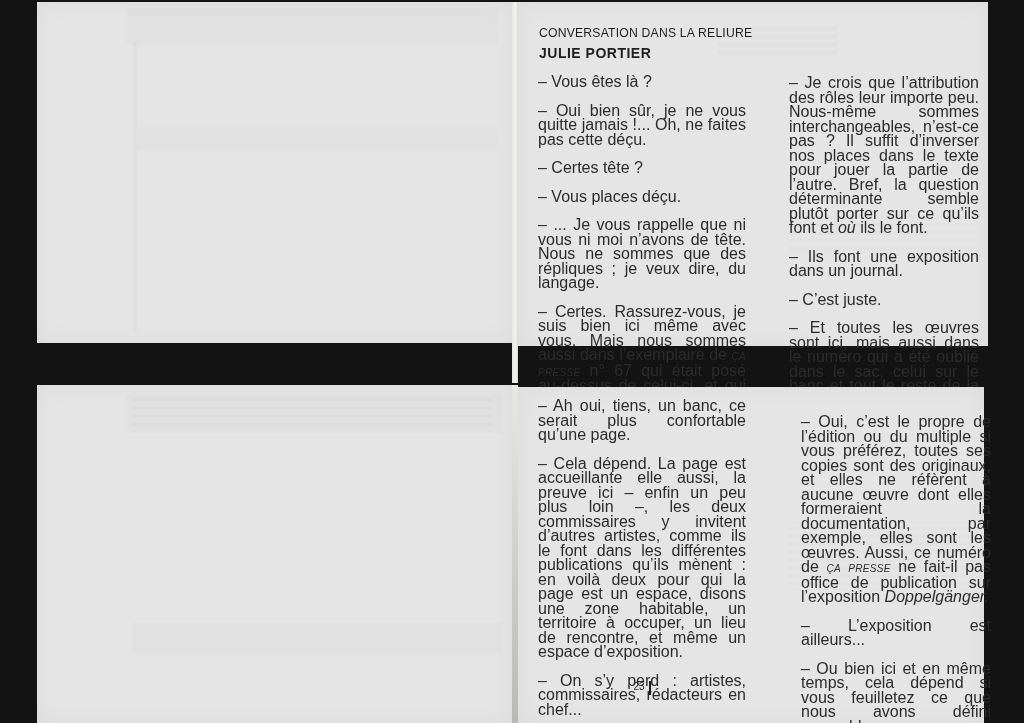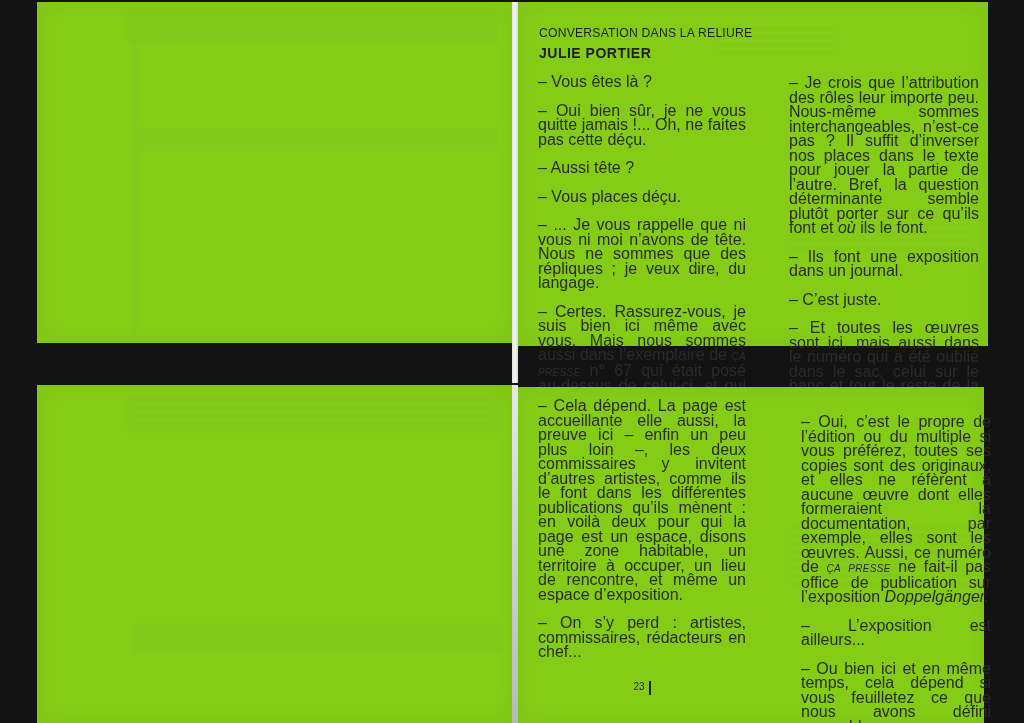--- a/index.html
+++ b/index.html
@@ -5,21 +5,21 @@
   html,body{margin:0;padding:0;}
   body{
     width:1024px;height:723px;
     background:#131313;
     position:relative;
     overflow:hidden;
     font-family:"Liberation Sans", sans-serif;
   }
   .page{
     position:absolute;
-    background:#84cc16;
+    background:#e5e5e5;
     box-shadow:inset 0 0 24px rgba(0,0,0,0.04);
   }
   .page-top-left{left:37px;top:2px;width:475px;height:341px;}
   .page-top-right{left:518px;top:2px;width:470px;height:344px;}
   .page-bottom-left{left:37px;top:385px;width:475px;height:338px;}
   .page-bottom-right{left:518px;top:387px;width:466px;height:336px;}
   .seam{
     position:absolute;left:512px;width:6px;
   }
   .seam-top{top:2px;height:381px;background:linear-gradient(to right,#e3e3df,#f4f4f1 55%,#d8d8d4);}
@@ -83,21 +83,21 @@
 </div>
 
 <div class="page page-top-right">
   <div class="title-block">
     <p class="article-title">CONVERSATION DANS LA RELIURE</p>
     <p class="article-author">JULIE PORTIER</p>
   </div>
   <div class="col" style="left:20px;top:73px;width:208px;">
       <p><span>– Vous êtes là ?</span></p>
       <p><span>– Oui bien sûr, je ne vous quitte jamais !... Oh, ne faites pas cette déçu.</span></p>
-      <p><span>– Aussi tête ?</span></p>
+      <p><span>– Certes tête ?</span></p>
       <p><span>– Vous places déçu.</span></p>
       <p><span>– ... Je vous rappelle que ni vous ni moi n’avons de tête. Nous ne sommes que des répliques ; je veux dire, du langage.</span></p>
       <p><span>– Certes. Rassurez-vous, je suis bien ici même avec vous. Mais nous sommes aussi dans l’exemplaire de </span><span class="smallcaps-italic">ça presse</span><span> n° 67 qui était posé au-dessus de celui-ci, et qui est sans doute parti le soir du vernissage entre</span></p>
     </div>
   <div class="col" style="left:271px;top:74px;width:190px;">
       <p><span>– Je crois que l’attribution des rôles leur importe peu. Nous-même sommes interchangeables, n’est-ce pas ? Il suffit d’inverser nos places dans le texte pour jouer la partie de l’autre. Bref, la question déterminante semble plutôt porter sur ce qu’ils font et </span><span class="it">où</span><span> ils le font.</span></p>
       <p><span>– Ils font une exposition dans un journal.</span></p>
       <p><span>– C’est juste.</span></p>
       <p><span>– Et toutes les œuvres sont ici, mais aussi dans le numéro qui a été oublié dans le sac, celui sur le banc et tout le reste de la pile. Si je vous suis.</span></p>
     </div>
@@ -109,20 +109,21 @@
 <div class="seam seam-bottom"></div>
 
 <div class="page page-bottom-left">
   <div class="ghost block" style="left:90px;top:10px;width:375px;height:38px;"></div>
   <div class="ghost" style="left:95px;top:14px;width:360px;height:26px;opacity:.4;"></div>
   <div class="ghost block" style="left:95px;top:238px;width:370px;height:30px;"></div>
 </div>
 
 <div class="page page-bottom-right">
   <div class="col" style="left:20px;top:12px;width:208px;">
+      <p><span>– Ah oui, tiens, un banc, ce serait plus confortable qu’une page.</span></p>
       <p><span>– Cela dépend. La page est accueillante elle aussi, la preuve ici – enfin un peu plus loin –, les deux commissaires y invitent d’autres artistes, comme ils le font dans les différentes publications qu’ils mènent : en voilà deux pour qui la page est un espace, disons une zone habitable, un territoire à occuper, un lieu de rencontre, et même un espace d’exposition.</span></p>
       <p><span>– On s’y perd : artistes, commissaires, rédacteurs en chef...</span></p>
     </div>
   <div class="col" style="left:283px;top:28px;width:190px;">
       <p><span>– Oui, c’est le propre de l’édition ou du multiple si vous préférez, toutes ses copies sont des originaux, et elles ne réfèrent à aucune œuvre dont elles formeraient la documentation, par exemple, elles sont les œuvres. Aussi, ce numéro de </span><span class="smallcaps-italic">ça presse</span><span> ne fait-il pas office de publication sur l’exposition </span><span class="it">Doppelgänger.</span></p>
       <p><span>– L’exposition est ailleurs...</span></p>
       <p><span>– Ou bien ici et en même temps, cela dépend si vous feuilletez ce que nous avons défini ensemble comme une exposition éditée dans l’espace d’exposition plutôt qu’ailleurs, au bistrot, par exemple.</span></p>
     </div>
   <div class="pagenum-row" style="left:20px;top:293px;width:208px;">
     <span>23</span><span class="pagebar"></span>

